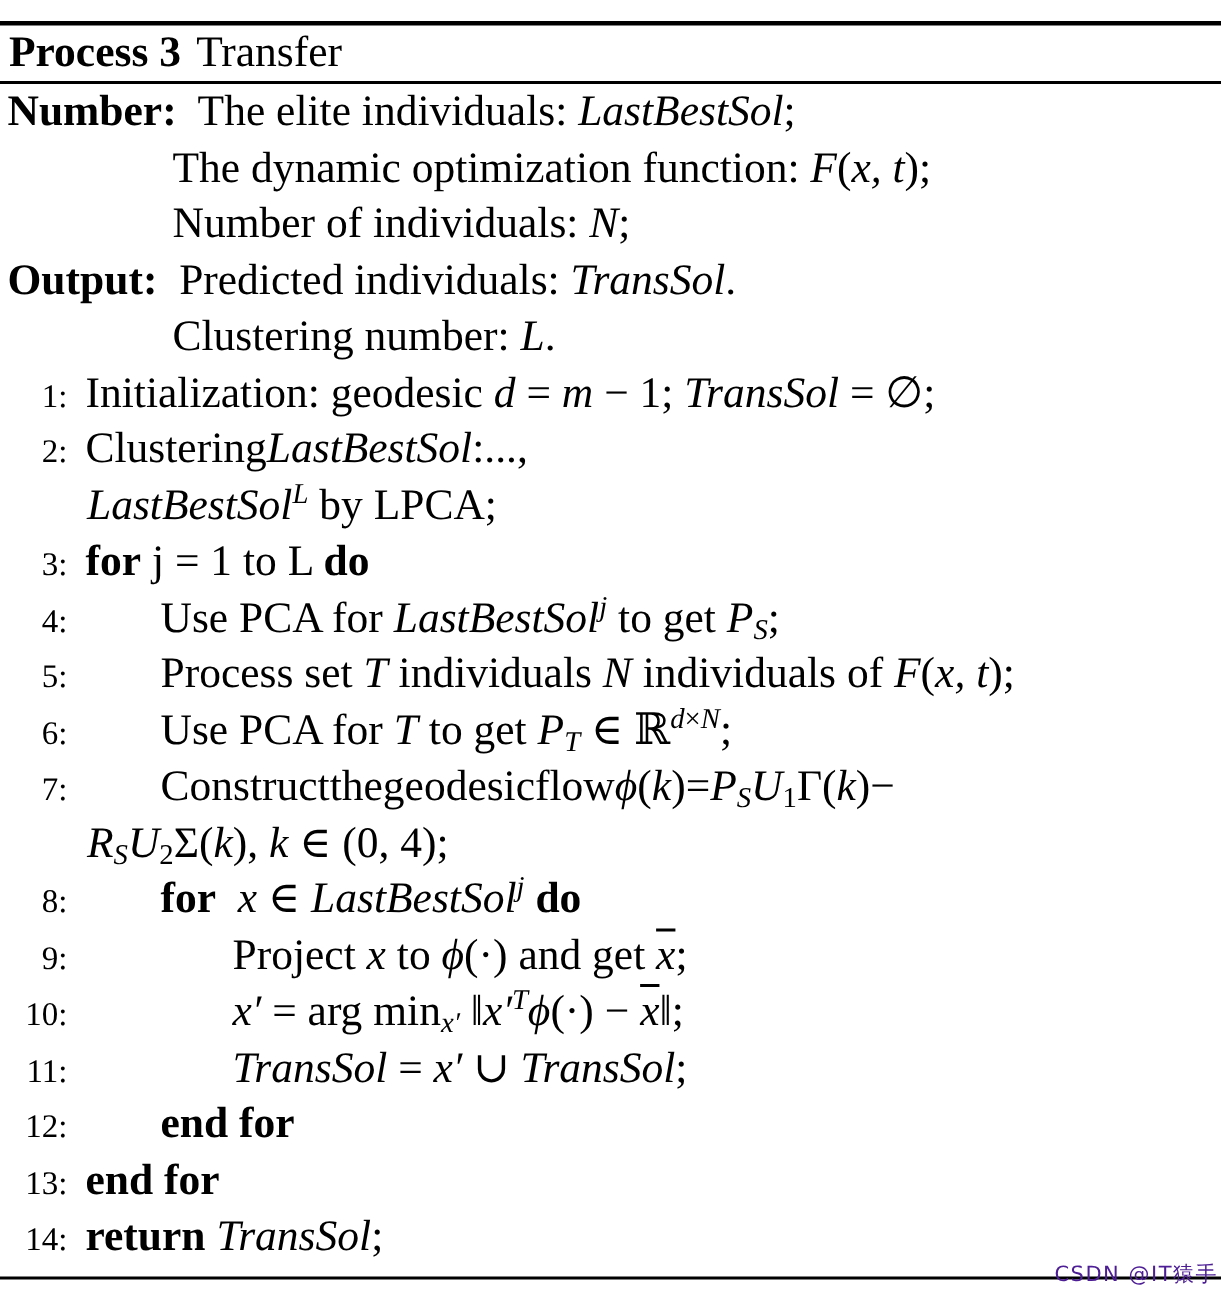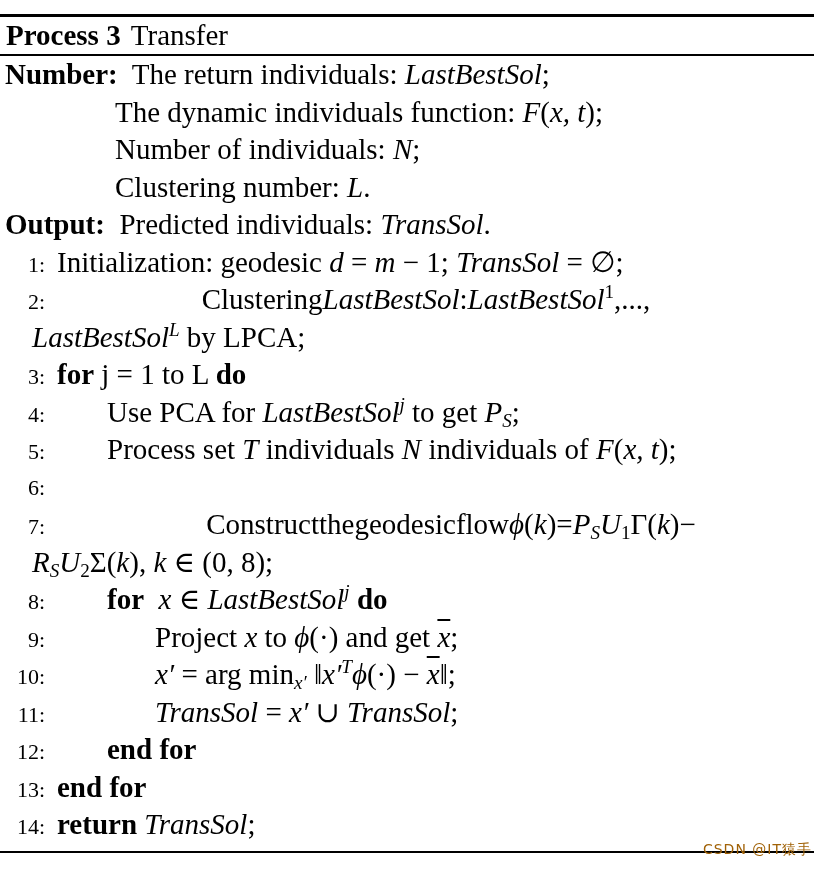--- a/index.html
+++ b/index.html
@@ -33,88 +33,89 @@
   .num{
     flex:none;width:45px;text-align:right;
     font-size:22px;
   }
   .stmt{white-space:pre;}
   .stmt.ind0{margin-left:12px;}
   .stmt.ind1{margin-left:62px;}
   .stmt.ind2{margin-left:110px;}
   .stmt.io{padding-left:5px;}
   .stmt.iocont{padding-left:115px;}
-  .stmt.wrap{padding-left:32px;text-align:center;}
+  .stmt.wrap{padding-left:58px;text-align:center;}
   .stmt.just{
-    display:flex;justify-content:center;align-items:baseline;
+    display:flex;justify-content:flex-start;align-items:baseline;
     flex:1 1 auto;margin-right:19px;
   }
   .watermark{
     position:absolute;right:2px;top:841px;
     font-size:14px;letter-spacing:1px;
     font-family:"DejaVu Sans","Liberation Sans",sans-serif;
   }
 </style>
 </head>
 <body>
 
 <div id="page" style="background: rgb(255, 255, 255); color: rgb(0, 0, 0);">
   <div class="rule rule-top" style="background: rgb(0, 0, 0);"></div>
   <div class="algo-header">
     <span class="b">Process 3</span><span class="title">Transfer</span>
   </div>
   <div class="rule rule-mid" style="background: rgb(0, 0, 0);"></div>
   <div id="algo-body">
       <div class="line">
-        <span class="stmt io"><span class="word"><span class="b">Number:</span><span class="r">  The return individuals: </span><span class="i">LastBestSol</span><span class="r">;</span></span></span>
+        <span class="stmt io"><span class="word"><span class="b">Number:</span><span class="r">  The elite individuals: </span><span class="i">LastBestSol</span><span class="r">;</span></span></span>
       </div>
       <div class="line">
-        <span class="stmt iocont"><span class="word"><span class="r">The dynamic individuals function: </span><span class="i">F</span><span class="r">(</span><span class="i">x, t</span><span class="r">);</span></span></span>
+        <span class="stmt iocont"><span class="word"><span class="r">The dynamic optimization function: </span><span class="i">F</span><span class="r">(</span><span class="i">x, t</span><span class="r">);</span></span></span>
       </div>
       <div class="line">
         <span class="stmt iocont"><span class="word"><span class="r">Number of individuals: </span><span class="i">N</span><span class="r">;</span></span></span>
       </div>
       <div class="line">
-        <span class="stmt iocont"><span class="word"><span class="r">Clustering number: </span><span class="i">L</span><span class="r">.</span></span></span>
+        <span class="stmt io"><span class="word"><span class="b">Output:</span><span class="r">  Predicted individuals: </span><span class="i">TransSol</span><span class="r">.</span></span></span>
       </div>
       <div class="line">
-        <span class="stmt io"><span class="word"><span class="b">Output:</span><span class="r">  Predicted individuals: </span><span class="i">TransSol</span><span class="r">.</span></span></span>
+        <span class="stmt iocont"><span class="word"><span class="r">Clustering number: </span><span class="i">L</span><span class="r">.</span></span></span>
       </div>
       <div class="line">
         <span class="num">1:</span>
         <span class="stmt ind0"><span class="word"><span class="r">Initialization: geodesic </span><span class="i">d</span><span class="r"> = </span><span class="i">m</span><span class="r"> − 1; </span><span class="i">TransSol</span><span class="r"> = ∅;</span></span></span>
       </div>
       <div class="line">
         <span class="num">2:</span>
-        <span class="stmt ind0 just"><span class="word"><span class="r">Clustering</span></span><span class="word"><span class="i">LastBestSol</span><span class="r">:</span></span><span class="word"><span class="i">LastBestSol</span><span class="sup">1</span><span class="r">,</span></span><span class="word"><span class="r">...,</span></span></span>
+        <span class="stmt ind0 just"><span class="word"><span class="r">Clustering</span></span><span class="word"><span class="i">LastBestSol</span><span class="r">:</span></span><span class="word"><span class="r">...,</span></span></span>
       </div>
       <div class="line">
         <span class="stmt wrap"><span class="word"><span class="i">LastBestSol</span><span class="sup i">L</span><span class="r"> by LPCA;</span></span></span>
       </div>
       <div class="line">
         <span class="num">3:</span>
         <span class="stmt ind0"><span class="word"><span class="b">for</span><span class="r"> j = 1 to L </span><span class="b">do</span></span></span>
       </div>
       <div class="line">
         <span class="num">4:</span>
         <span class="stmt ind1"><span class="word"><span class="r">Use PCA for </span><span class="i">LastBestSol</span><span class="sup i">j</span><span class="r"> to get </span><span class="i">P</span><span class="sub i">S</span><span class="r">;</span></span></span>
       </div>
       <div class="line">
         <span class="num">5:</span>
         <span class="stmt ind1"><span class="word"><span class="r">Process set </span><span class="i">T</span><span class="r"> individuals </span><span class="i">N</span><span class="r"> individuals of </span><span class="i">F</span><span class="r">(</span><span class="i">x, t</span><span class="r">);</span></span></span>
       </div>
       <div class="line">
         <span class="num">6:</span>
+        <span class="stmt ind1"><span class="word"><span class="r">Use PCA for </span><span class="i">T</span><span class="r"> to get </span><span class="i">P</span><span class="sub i">T</span><span class="r"> ∈ ℝ</span><span class="sup i">d</span><span class="sup">×</span><span class="sup i">N</span><span class="r">;</span></span></span>
       </div>
       <div class="line">
         <span class="num">7:</span>
         <span class="stmt ind1 just"><span class="word"><span class="r">Construct</span></span><span class="word"><span class="r">the</span></span><span class="word"><span class="r">geodesic</span></span><span class="word"><span class="r">flow</span></span><span class="word"><span class="i">ϕ</span><span class="r">(</span><span class="i">k</span><span class="r">)</span></span><span class="word"><span class="r">=</span></span><span class="word"><span class="i">P</span><span class="sub i">S</span><span class="i">U</span><span class="sub">1</span><span class="r">Γ(</span><span class="i">k</span><span class="r">)</span></span><span class="word"><span class="r">−</span></span></span>
       </div>
       <div class="line">
-        <span class="stmt wrap"><span class="word"><span class="i">R</span><span class="sub i">S</span><span class="i">U</span><span class="sub">2</span><span class="r">Σ(</span><span class="i">k</span><span class="r">), </span><span class="i">k</span><span class="r"> ∈ (0, 8);</span></span></span>
+        <span class="stmt wrap"><span class="word"><span class="i">R</span><span class="sub i">S</span><span class="i">U</span><span class="sub">2</span><span class="r">Σ(</span><span class="i">k</span><span class="r">), </span><span class="i">k</span><span class="r"> ∈ (0, 4);</span></span></span>
       </div>
       <div class="line">
         <span class="num">8:</span>
         <span class="stmt ind1"><span class="word"><span class="b">for</span><span class="r">  </span><span class="i">x</span><span class="r"> ∈ </span><span class="i">LastBestSol</span><span class="sup i">j</span><span class="r"> </span><span class="b">do</span></span></span>
       </div>
       <div class="line">
         <span class="num">9:</span>
         <span class="stmt ind2"><span class="word"><span class="r">Project </span><span class="i">x</span><span class="r"> to </span><span class="i">ϕ</span><span class="r">(·)</span><span class="r"> and get </span><span class="o">x</span><span class="r">;</span></span></span>
       </div>
       <div class="line">
@@ -132,14 +133,14 @@
       <div class="line">
         <span class="num">13:</span>
         <span class="stmt ind0"><span class="word"><span class="b">end for</span></span></span>
       </div>
       <div class="line">
         <span class="num">14:</span>
         <span class="stmt ind0"><span class="word"><span class="b">return </span><span class="i">TransSol</span><span class="r">;</span></span></span>
       </div>
     </div>
   <div class="rule rule-bottom" style="background: rgb(0, 0, 0);"></div>
-  <div class="watermark" style="color: #a16207;">CSDN @IT猿手</div>
+  <div class="watermark" style="color: #4c1d95;">CSDN @IT猿手</div>
 </div>
 
 </body></html>

